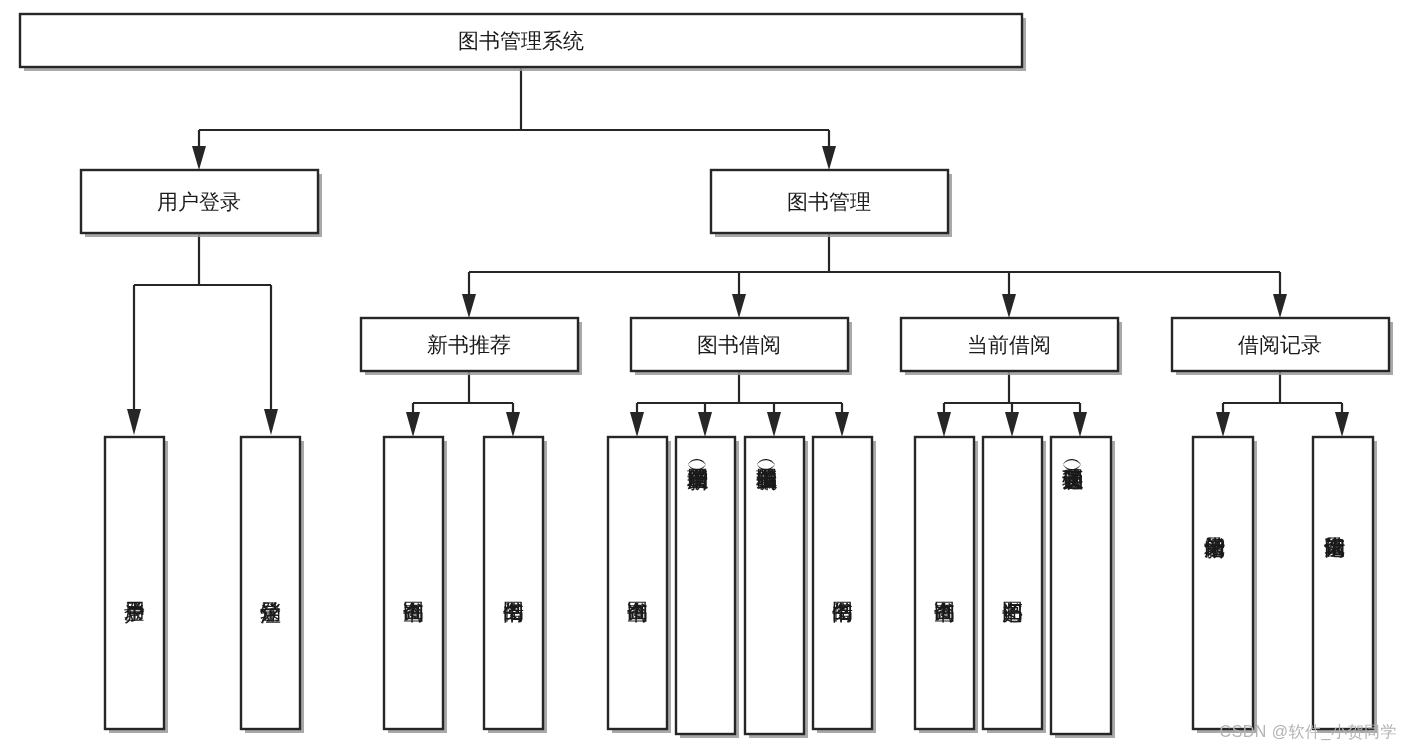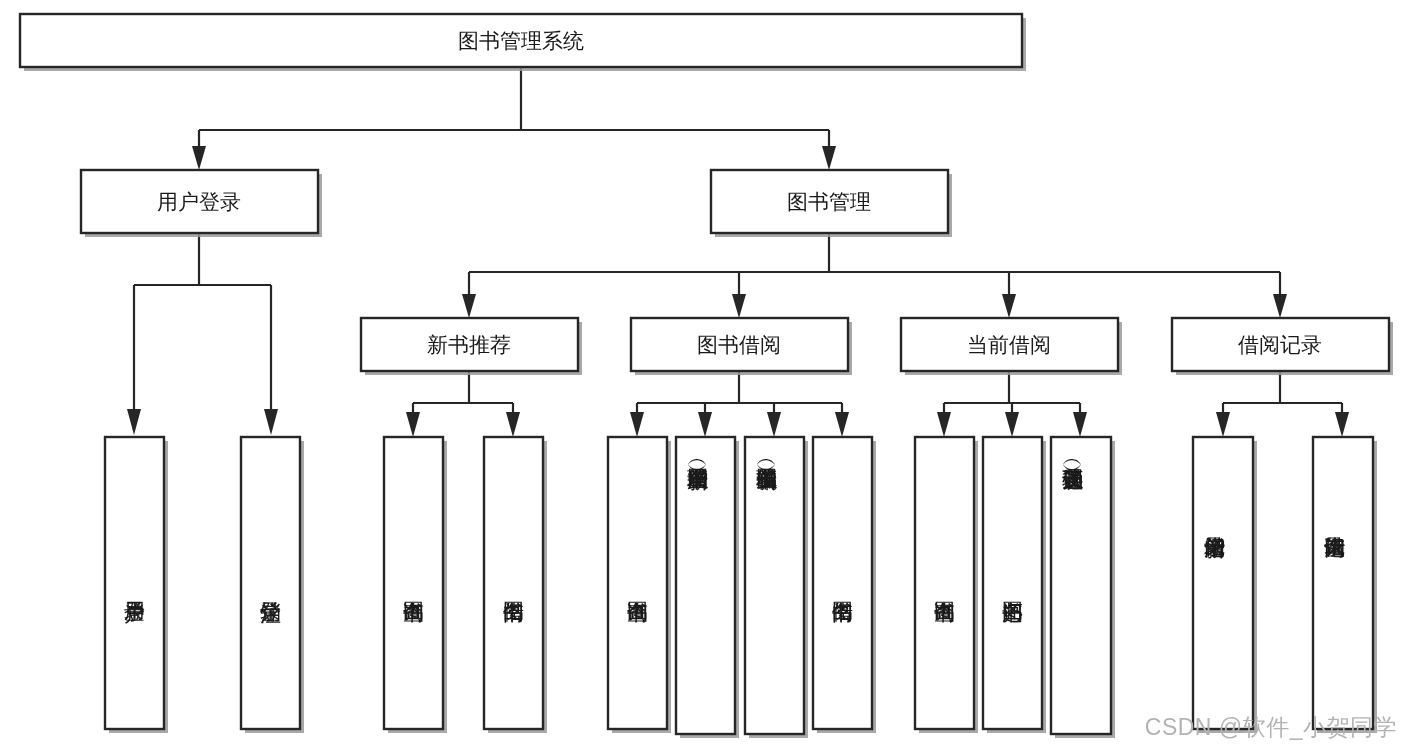--- a/index.html
+++ b/index.html
@@ -58,21 +58,21 @@
     font-family: "Liberation Sans", sans-serif;
     fill: #1a1a1a;
     font-size: 21px;
     text-anchor: middle;
   }
   .watermark {
     position: absolute;
     right: 8px;
     bottom: 4px;
     font-family: "Liberation Sans", sans-serif;
-    font-size: 23px;
+    font-size: 16px;
     color: #b3b3b3;
     letter-spacing: 0.5px;
     white-space: nowrap;
     user-select: none;
   }
 </style>
 </head>
 <body>
 
 <div id="diagram-root">

